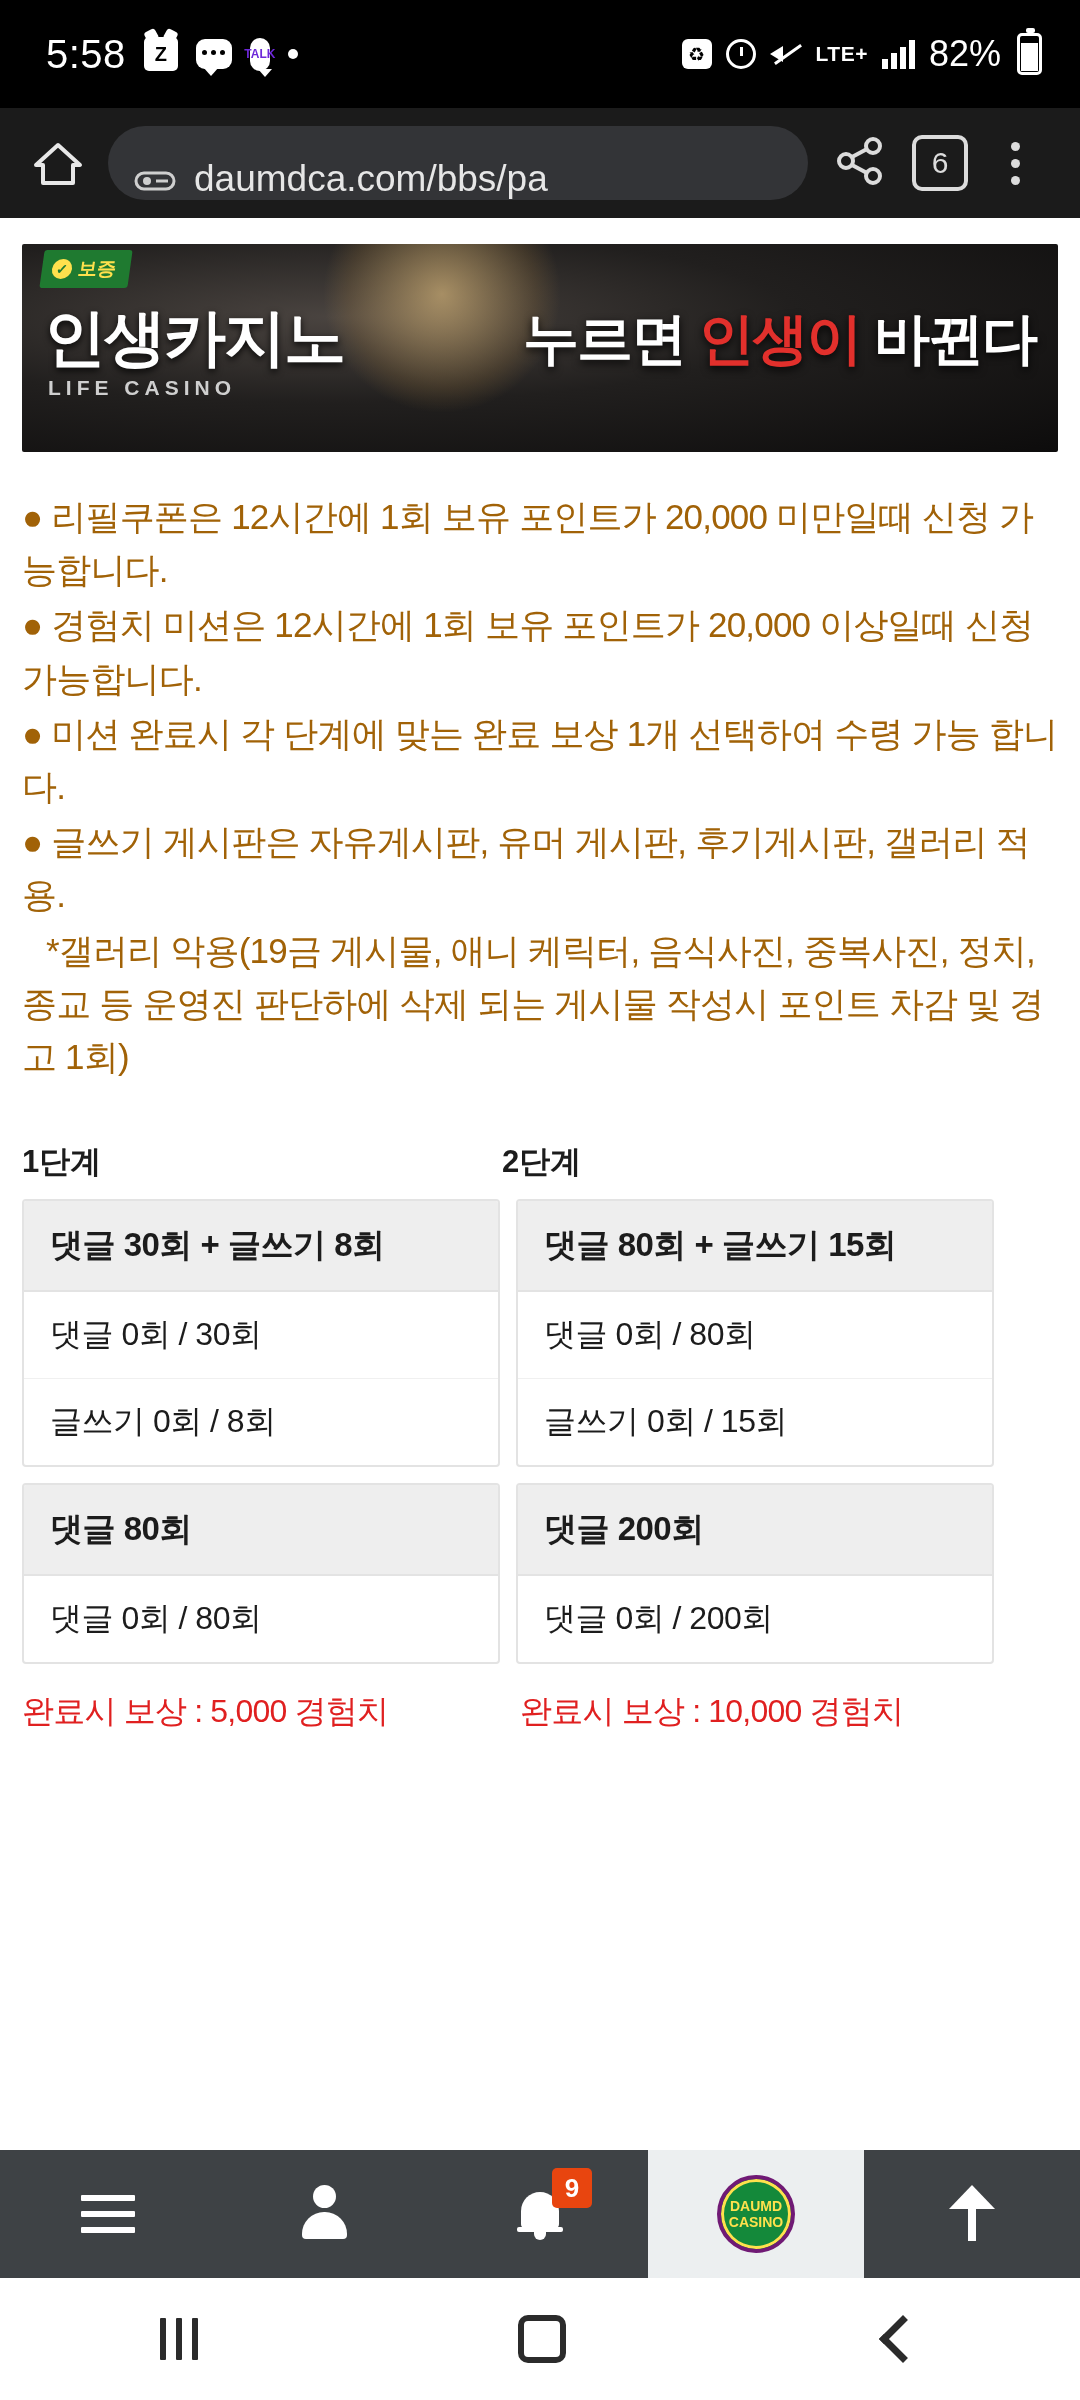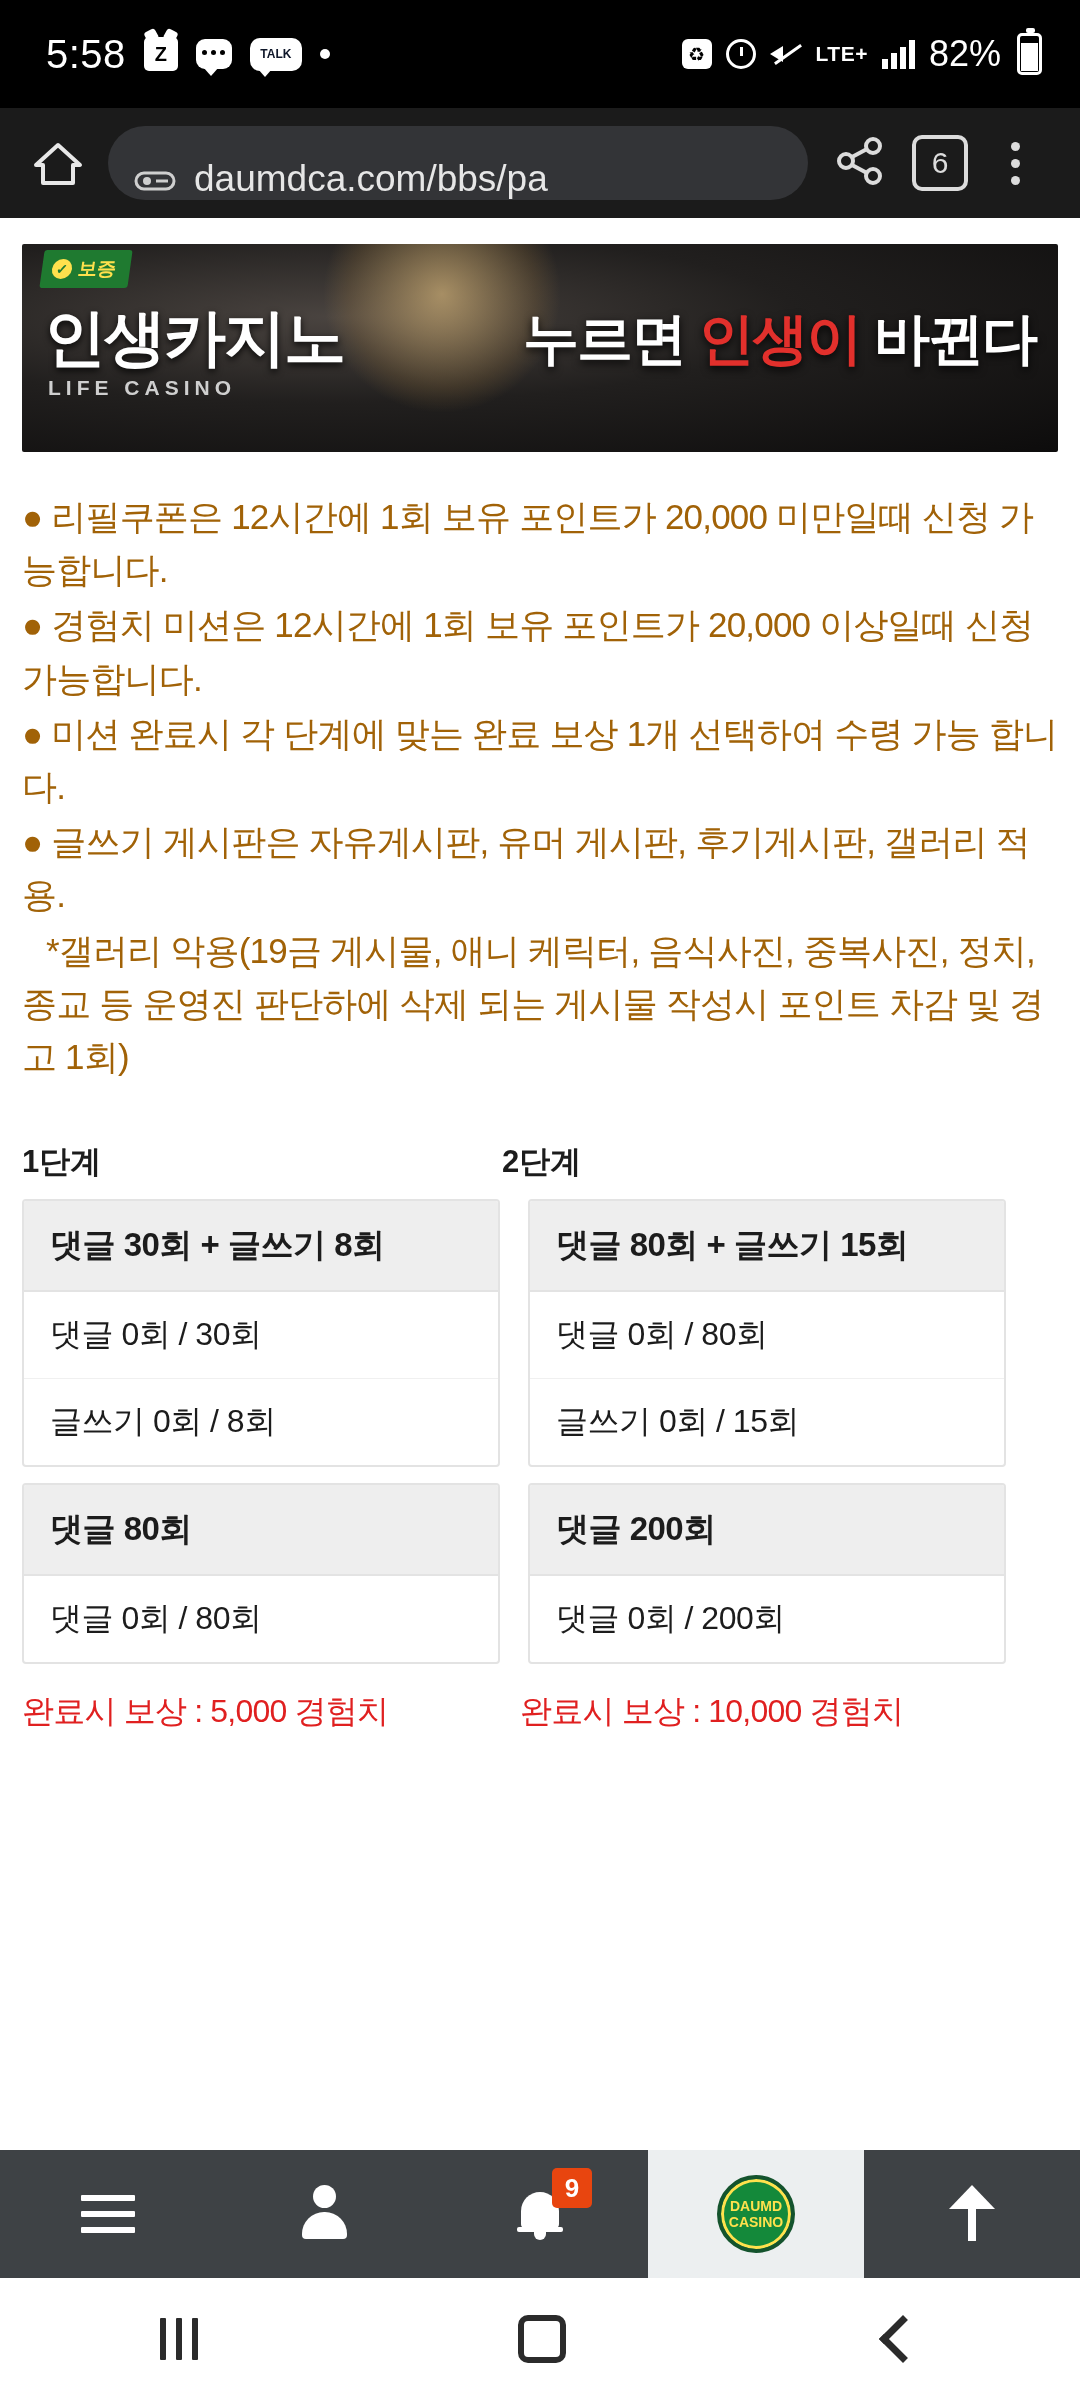--- a/index.html
+++ b/index.html
@@ -40,22 +40,22 @@
     width: 36px; height: 30px; background: #fff; border-radius: 9px; position: relative;
   }
   .bubble::after {
     content:""; position:absolute; bottom:-7px; left: 7px;
     border-left: 8px solid transparent; border-right: 8px solid transparent;
     border-top: 9px solid #fff;
   }
   .bubble .dots { position:absolute; top: 11px; left: 6px; display: flex; gap: 4px; }
   .bubble .dots i { width: 5px; height: 5px; background: #000; border-radius: 50%; display:block; }
   .talk {
-    width: 52px; height: 33px; background: #fff; border-radius: 10px;
-    color: #0f172a; font-size: 12px; font-weight: bold;
+    width: 20px; height: 33px; background: #fff; border-radius: 10px;
+    color: #6d28d9; font-size: 12px; font-weight: bold;
     display:inline-flex; align-items:center; justify-content:center; position: relative;
   }
   .talk::after {
     content:""; position:absolute; bottom:-6px; left: 8px;
     border-left: 7px solid transparent; border-right: 7px solid transparent;
     border-top: 8px solid #fff;
   }
   .dot-small { width: 10px; height: 10px; background: #fff; border-radius: 50%; }
 
   .status-right { display: flex; align-items: center; gap: 14px; }
@@ -168,21 +168,21 @@
   }
   .timer-line .red { color: #e02020; }
 
   
   .stage-labels { display: flex; margin-top: 58px; }
   .stage-labels div { font-size: 31px; font-weight: bold; color: #1c1c1c; }
   .stage-labels .s1 { width: 480px; }
   .stage-labels .s2 { width: 480px; }
 
   
-  .cards-row { display: flex; gap: 28px; margin-top: 16px; }
+  .cards-row { display: flex; gap: 16px; margin-top: 16px; }
   .card {
     width: 478px; border: 2px solid #e3e3e3; border-radius: 4px; background: #fff; overflow: hidden;
   }
   .card-head {
     background: #eeeeee; padding: 22px 26px; font-size: 33px; font-weight: bold; color: #1c1c1c;
     border-bottom: 2px solid #e3e3e3; letter-spacing: -0.5px;
   }
   .card-row {
     padding: 21px 26px; font-size: 32px; color: #1c1c1c; letter-spacing: -0.5px;
   }
@@ -211,21 +211,21 @@
   .bell .dome { position: absolute; top: 4px; left: 4px; width: 38px; height: 36px; background: #fff; border-radius: 19px 19px 4px 4px; }
   .bell .base { position: absolute; bottom: 8px; left: 0; width: 46px; height: 5px; background: #fff; border-radius: 2px; }
   .bell .clap { position: absolute; bottom: 0; left: 17px; width: 12px; height: 8px; background: #fff; border-radius: 0 0 6px 6px; }
   .badge {
     position: absolute; top: 18px; right: 56px; background: #e8450f; color: #fff;
     font-size: 26px; font-weight: bold; min-width: 40px; height: 40px; border-radius: 5px;
     display: flex; align-items: center; justify-content: center; padding: 0 6px;
   }
   .casino-logo {
     width: 78px; height: 78px; border-radius: 50%;
-    background: #14893a; border: 4px solid #14532d;
+    background: #14893a; border: 4px solid #701a75;
     display: flex; flex-direction: column; align-items: center; justify-content: center;
     color: #ffe14d; font-size: 14px; font-weight: bold; line-height: 1.15; text-align: center;
     box-shadow: inset 0 0 0 3px #ffe14d;
   }
   .arrow-up { width: 46px; height: 58px; position: relative; }
   .arrow-up .stem { position: absolute; left: 19px; top: 10px; width: 8px; height: 46px; background: #fff; }
   .arrow-up .head {
     position: absolute; left: 0; top: 0; width: 0; height: 0;
     border-left: 23px solid transparent; border-right: 23px solid transparent; border-bottom: 24px solid #fff;
   }

